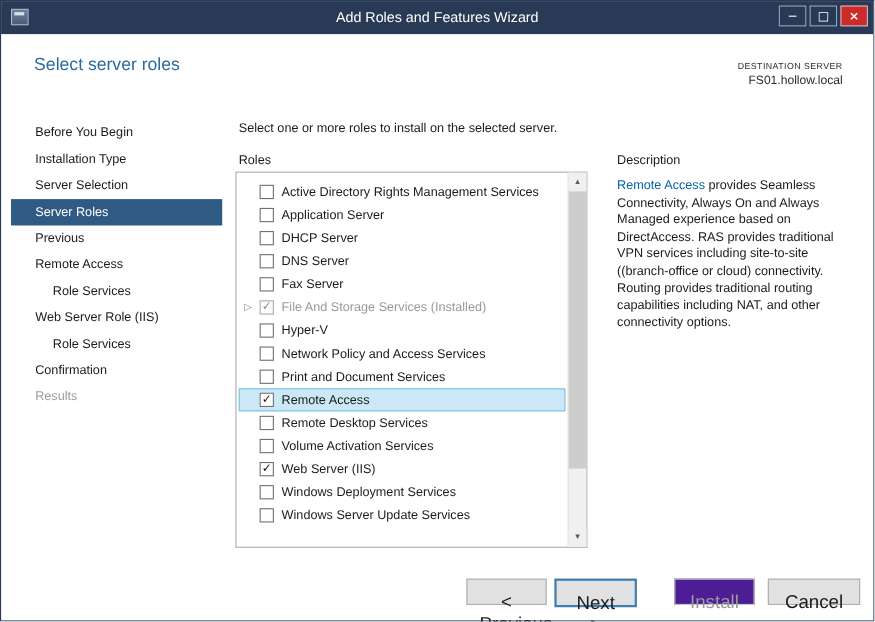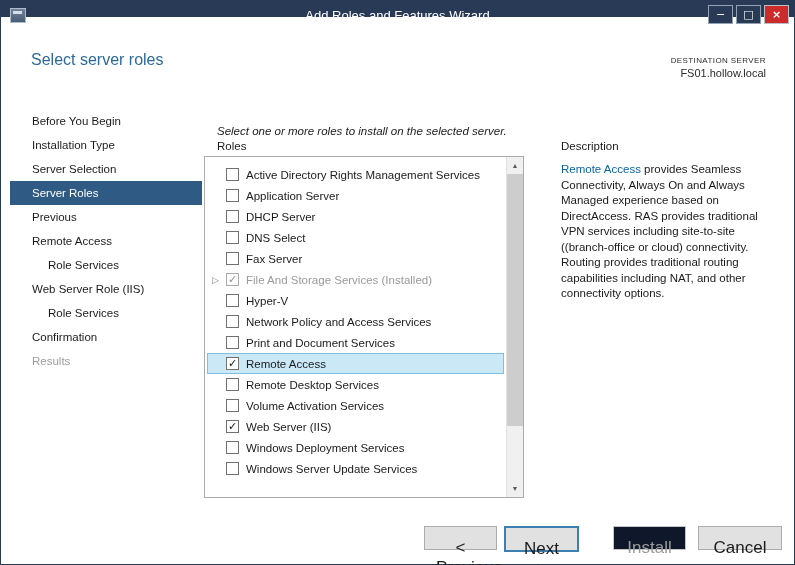--- a/index.html
+++ b/index.html
@@ -10,21 +10,21 @@
     position: relative;
     overflow: hidden;
   }
   .window {
     position: absolute; inset: 0;
     background: #ffffff;
     border: 1px solid #283a55;
   }
   
   .titlebar {
-    position: absolute; left: 0; top: 0; right: 0; height: 16px;
+    position: absolute; left: 0; top: 0; right: 0; height: 30px;
     background: #283a55;
     color: #fff;
   }
   .titlebar .title {
     position: absolute; left: 0; right: 0; top: 7px;
     text-align: center; font-size: 13px; color: #ffffff;
   }
   .win-icon {
     position: absolute; left: 9px; top: 7px;
     width: 16px; height: 15px;
@@ -62,24 +62,24 @@
   .nav-item {
     height: 24px; line-height: 24px;
     padding-left: 22px;
     font-size: 11.5px; color: #1b1b1b;
     cursor: pointer;
   }
   .nav-item.indent { padding-left: 38px; }
   .nav-item.selected { background: #2f5a83; color: #ffffff; }
   .nav-item.disabled { color: #9d9d9d; cursor: default; }
   
-  .instruction { position: absolute; left: 216px; top: 124px; font-size: 11.5px; color: #1b1b1b; font-style: italic; }
+  .instruction { position: absolute; left: 216px; top: 110px; font-size: 11.5px; color: #1b1b1b; }
   .roles-label { position: absolute; left: 216px; top: 139px; font-size: 11.5px; color: #1b1b1b; }
   .listbox {
-    position: absolute; left: 203px; top: 155px;
+    position: absolute; left: 213px; top: 155px;
     width: 320px; height: 342px;
     border: 1px solid #ababab; background: #fff; padding-left: 14px;
   }
   .list-inner {
     position: absolute; left: 0; top: 0; right: 17px; bottom: 0;
     padding-top: 7px; overflow: hidden;
   }
   .role-row {
     display: flex; align-items: center;
     height: 21px; padding-left: 4px; margin: 0 2px 0 2px;
@@ -127,21 +127,21 @@
   
   .btn {
     position: absolute; top: 525px; height: 24px;
     background: #e1e1e1; border: 1px solid #adadad;
     font-size: 17px; color: #1b1b1b; text-align: center;
     font-family: "Liberation Sans", "DejaVu Sans", sans-serif;
     cursor: pointer; padding: 11px;
   }
   .btn.previous { left: 423px; width: 73px; }
   .btn.next { left: 503px; width: 75px; border: 2px solid #3c7fb1; }
-  .btn.install { left: 612px; width: 73px; background: #0f172a; border-color: #c6c6c6; color: #9b9b9b; cursor: default; }
+  .btn.install { left: 612px; width: 73px; background: #4c1d95; border-color: #c6c6c6; color: #9b9b9b; cursor: default; }
   .btn.cancel { left: 697px; width: 84px; }
 </style>
 </head>
 <body>
 
 <div class="window">
 
   <div class="titlebar">
     <span class="win-icon"></span>
     <div class="title">Add Roles and Features Wizard</div>
@@ -188,21 +188,21 @@
           <span class="role-label">Application Server</span>
         </div>
         <div class="role-row">
           <span class="expand-slot"></span>
           <span class="checkbox"></span>
           <span class="role-label">DHCP Server</span>
         </div>
         <div class="role-row">
           <span class="expand-slot"></span>
           <span class="checkbox"></span>
-          <span class="role-label">DNS Select</span>
+          <span class="role-label">DNS Server</span>
         </div>
         <div class="role-row">
           <span class="expand-slot"></span>
           <span class="checkbox"></span>
           <span class="role-label">Fax Server</span>
         </div>
         <div class="role-row installed">
           <span class="expand-slot">▷</span>
           <span class="checkbox checked">✓</span>
           <span class="role-label">File And Storage Services (Installed)</span>

